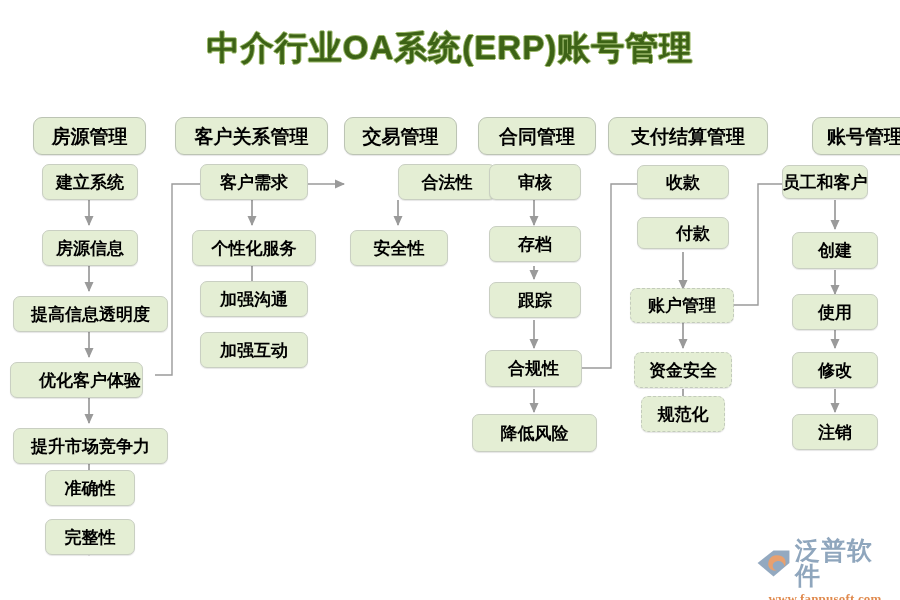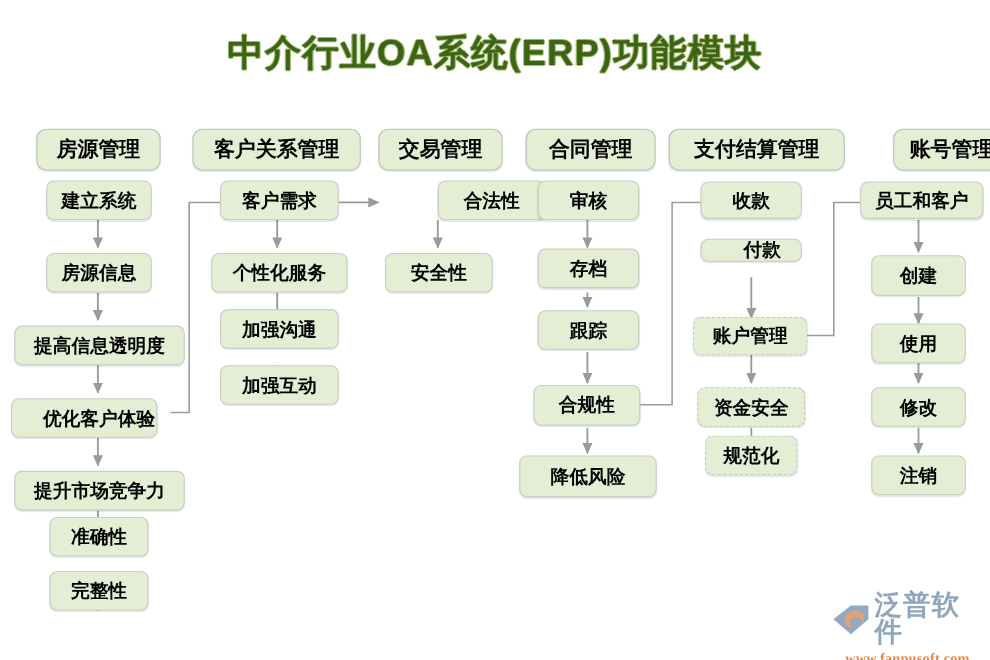--- a/index.html
+++ b/index.html
@@ -147,21 +147,21 @@
     color: #e08a4e;
     font-family: "Liberation Serif", "DejaVu Serif", serif;
     letter-spacing: 0.2px;
   }
 </style>
 </head>
 <body>
 
 <div id="canvas">
 
-  <div id="page-title">中介行业OA系统(ERP)功能模块</div>
+  <div id="page-title">中介行业OA系统(ERP)账号管理</div>
 
   <svg id="connectors" viewBox="0 0 900 600" width="900" height="600">
     <defs>
       <marker id="arrowhead" markerWidth="7" markerHeight="7" refX="5.4" refY="3" orient="auto" markerUnits="strokeWidth">
         <path d="M0,0.3 L6,3 L0,5.7 z" fill="#9a9a9a"></path>
       </marker>
     </defs>
     <g stroke="#9a9a9a" stroke-width="1.7" fill="none">
 
       <line x1="89" y1="200" x2="89" y2="225" marker-end="url(#arrowhead)"></line>
@@ -243,27 +243,27 @@
 
   <div class="node header" style="left:478px; top:117px; width:118px; height:38px;">合同管理</div>
   <div class="node step" style="left:489px; top:164px; width:92px; height:36px;">审核</div>
   <div class="node step" style="left:489px; top:226px; width:92px; height:36px;">存档</div>
   <div class="node step" style="left:489px; top:282px; width:92px; height:36px;">跟踪</div>
   <div class="node step" style="left:485px; top:350px; width:97px; height:37px;">合规性</div>
   <div class="node step" style="left:472px; top:414px; width:125px; height:38px;">降低风险</div>
 
   <div class="node header" style="left:608px; top:117px; width:160px; height:38px;">支付结算管理</div>
   <div class="node step" style="left:637px; top:165px; width:92px; height:34px;">收款</div>
-  <div class="node step" style="left:637px; top:217px; width:92px; height:21px;padding-left:20px;">付款</div>
+  <div class="node step" style="left:637px; top:217px; width:92px; height:32px;padding-left:20px;">付款</div>
   <div class="node step dashed" style="left:630px; top:288px; width:104px; height:35px;">账户管理</div>
   <div class="node step dashed" style="left:634px; top:352px; width:98px; height:36px;">资金安全</div>
   <div class="node step dashed" style="left:641px; top:396px; width:84px; height:36px;">规范化</div>
 
   <div class="node header" style="left:782px; top:117px; width:106px; height:38px;margin-left:30px;">账号管理</div>
-  <div class="node step" style="left:782px; top:165px; width:112px; height:34px;">员工和客户</div>
+  <div class="node step" style="left:782px; top:165px; width:86px; height:34px;">员工和客户</div>
   <div class="node step" style="left:792px; top:232px; width:86px; height:37px;">创建</div>
   <div class="node step" style="left:792px; top:294px; width:86px; height:36px;">使用</div>
   <div class="node step" style="left:792px; top:352px; width:86px; height:36px;">修改</div>
   <div class="node step" style="left:792px; top:414px; width:86px; height:36px;">注销</div>
 
   <div id="brand-logo">
     <div class="logo-row">
       <svg class="logo-mark" viewBox="0 0 34 28">
         <path d="M17 0.5 L33.5 0.5 L33.5 13.5 L17 27.5 L0.5 13.5 Z" fill="#93a9c0"></path>
         <path d="M20.5 5.5 C28.5 5.5 31 11 28.8 17.2 C26.8 11.2 21.6 10 17.8 13 C14.8 15.4 16.2 20.4 20.4 21.2 C13.4 22.2 10 16.8 12.2 10.8 C13.5 7.4 16.8 5.5 20.5 5.5 Z" fill="#e8a06e"></path>

